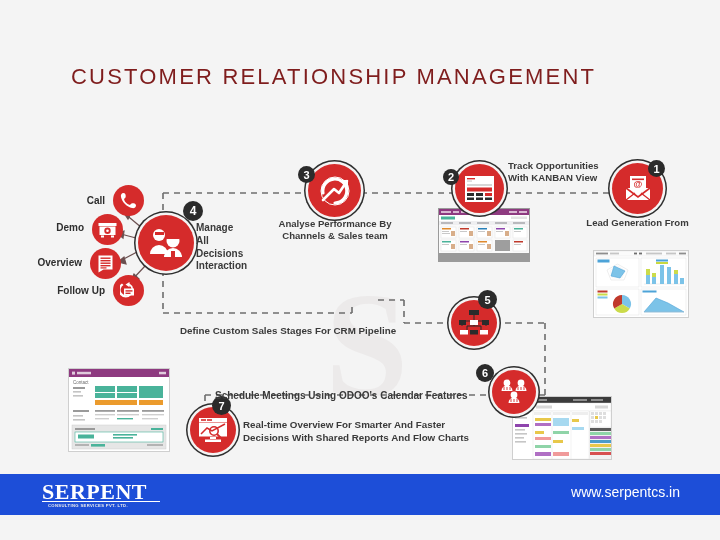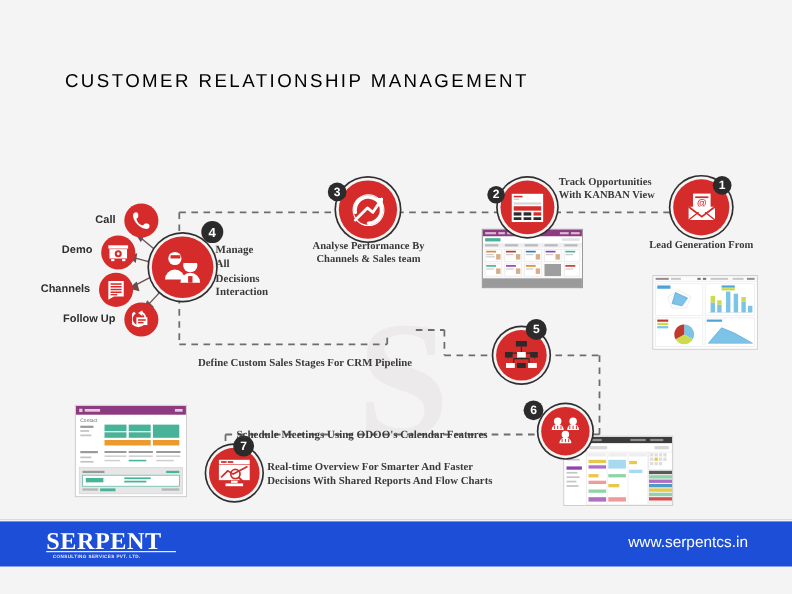--- a/index.html
+++ b/index.html
@@ -14,23 +14,23 @@
   
   .watermark{
     position:absolute;left:325px;top:270px;
     font-family:"Liberation Serif", serif;
     font-size:150px;font-weight:bold;color:#eceaea;
     line-height:1;user-select:none;z-index:0;
   }
 
   
   .title{
-    position:absolute;left:59px;top:64px;
-    font-size:17px;letter-spacing:2.2px;
-    color:#000000;font-weight:normal;white-space:nowrap;z-index:5;
+    position:absolute;left:71px;top:64px;
+    font-size:22px;letter-spacing:2.2px;
+    color:#7f1d1d;font-weight:normal;white-space:nowrap;z-index:5;
   }
 
   
   #paths{position:absolute;left:0;top:0;z-index:1;}
 
   
   .node{position:absolute;z-index:6;}
   .circ{
     position:absolute;border-radius:50%;
     background:#d52b2b;
@@ -42,21 +42,21 @@
     position:absolute;border-radius:50%;
     background:#2b2b2b;color:#fff;
     display:flex;align-items:center;justify-content:center;
     font-size:11px;font-weight:bold;z-index:8;
     font-family:"Liberation Sans",sans-serif;
   }
 
   
   .cap{
     position:absolute;color:#3a3a3a;font-weight:bold;
-    font-size:9.6px;line-height:12.4px;z-index:7;font-family:Liberation Serif, serif;
+    font-size:9.6px;line-height:12.4px;z-index:7;
   }
   .cap.c{text-align:center;}
   .cap.r{text-align:left;}
 
   .leftlabel{
     position:absolute;color:#2e2e2e;font-weight:bold;
     font-size:10px;z-index:7;text-align:right;
   }
 
   
@@ -456,21 +456,21 @@
       <path d="M1.5,0.5 h14 v14 h-9 l-5,3 z" fill="#ffffff"></path>
       <g fill="#d52b2b">
         <rect x="3.5" y="2.5" width="10" height="1.4"></rect>
         <rect x="3.5" y="5" width="10" height="1.4"></rect>
         <rect x="3.5" y="7.5" width="10" height="1.4"></rect>
         <rect x="3.5" y="10" width="10" height="1.4"></rect>
         <rect x="3.5" y="12.3" width="6" height="1.2"></rect>
       </g>
     </svg>
   </div>
-  <div class="leftlabel" style="left:0px;top:257px;width:82px;">Channels</div>
+  <div class="leftlabel" style="left:0px;top:257px;width:82px;">Overview</div>
 
   <div class="circ" style="left:113px;top:275px;width:31px;height:31px;z-index:6;">
     <svg width="18" height="17" viewBox="0 0 18 17">
       <path d="M2,1.5 A7.5,7.5 0 1,0 9.5,1.5 L9.5,0 L5.5,2.6 L9.5,5.2 L9.5,3.5 A5.5,5.5 0 1,1 3.5,3" fill="#ffffff"></path>
       <rect x="4" y="6.5" width="10" height="7" fill="#ffffff"></rect>
       <rect x="5.5" y="8.2" width="7" height="1.4" fill="#d52b2b"></rect>
       <rect x="5.5" y="10.6" width="5" height="1.4" fill="#d52b2b"></rect>
     </svg>
   </div>
   <div class="leftlabel" style="left:15px;top:285px;width:90px;">Follow Up</div>

